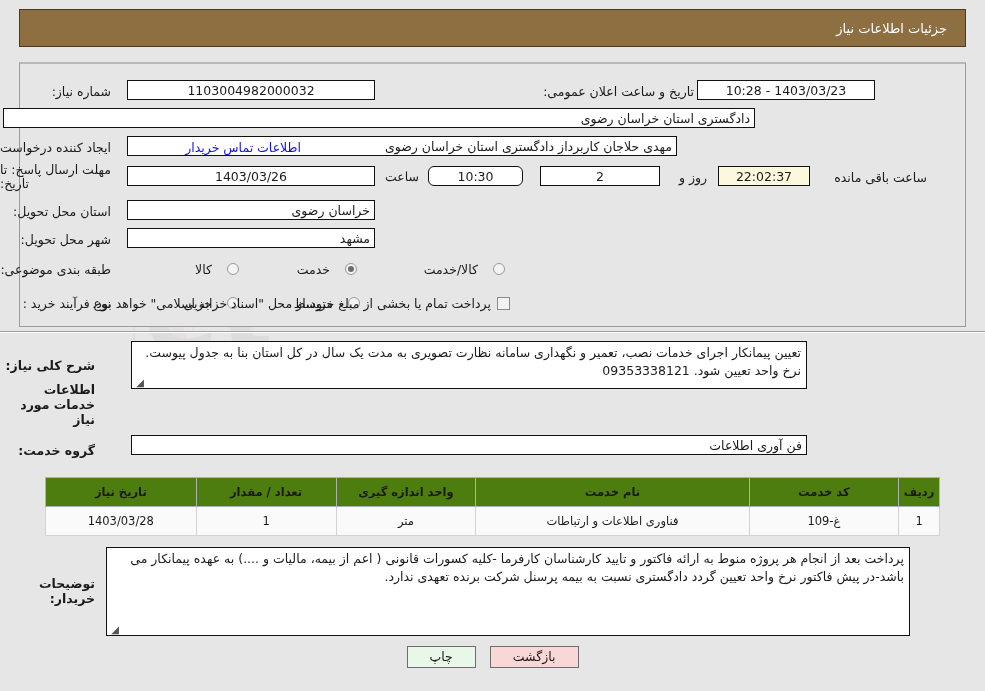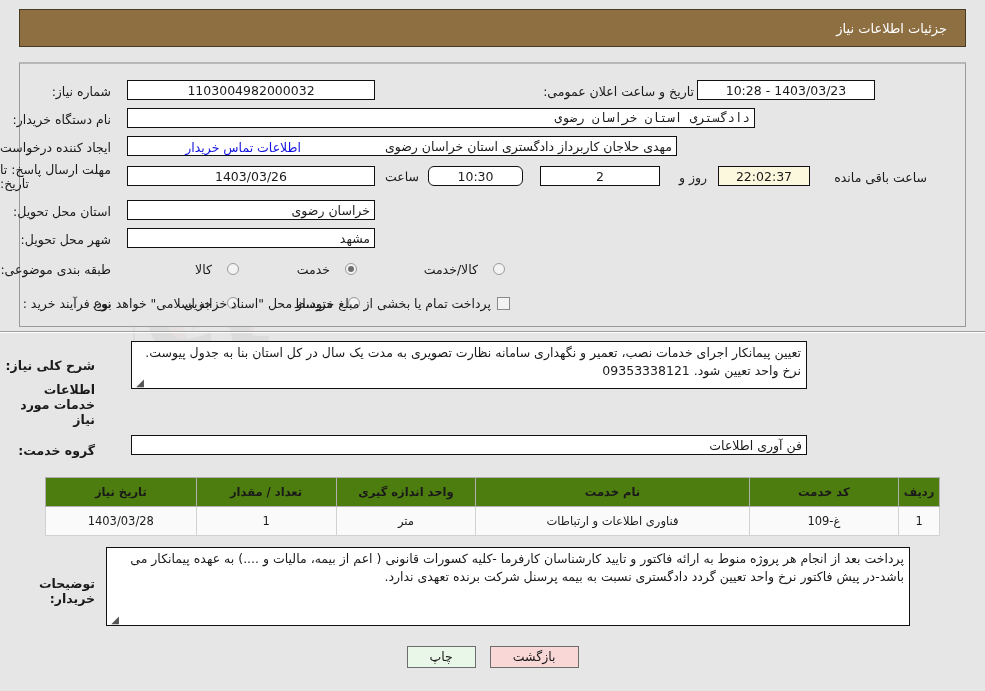--- a/index.html
+++ b/index.html
@@ -144,21 +144,21 @@
 
   <div class="row" style="right:291px;top:80px;z-index:4;">
     <span class="lbl">تاریخ و ساعت اعلان عمومی:</span>
   </div>
   <div class="fld" style="position:absolute;right:708px;top:80px;width:0;"></div>
   <div class="fld" style="position:absolute;left:697px;top:80px;width:178px;z-index:4;">1403/03/23 - 10:28</div>
 
   <div class="row" style="right:874px;top:108px;z-index:4;">
     <span class="lbl">نام دستگاه خریدار:</span>
   </div>
-  <div class="fld right" style="position:absolute;right:230px;top:108px;width:628px;z-index:4;font-family:Liberation Mono, monospace;">دادگستری استان خراسان رضوی</div>
+  <div class="fld right" style="position:absolute;right:230px;top:108px;width:752px;z-index:4;">دادگستری استان خراسان رضوی</div>
 
   <div class="row" style="right:874px;top:136px;z-index:4;">
     <span class="lbl">ایجاد کننده درخواست:</span>
   </div>
   <div class="fld right" style="position:absolute;right:308px;top:136px;width:550px;z-index:4;">مهدی حلاجان کاربرداز دادگستری استان خراسان رضوی</div>
   <div class="row" style="right:684px;top:136px;z-index:4;">
     <span class="link">اطلاعات تماس خریدار</span>
   </div>
 
   <div class="row" style="right:874px;top:163px;height:32px;align-items:flex-start;z-index:4;">
@@ -268,21 +268,21 @@
         <td>متر</td>
         <td>1</td>
         <td>1403/03/28</td>
       </tr>
     </tbody>
   </table>
 
   <div class="row" style="right:890px;top:580px;z-index:4;">
     <span class="boldlbl">توضیحات خریدار:</span>
   </div>
-  <div class="ta" style="position:absolute;right:75px;top:547px;width:804px;height:79px;z-index:4;">
+  <div class="ta" style="position:absolute;right:75px;top:547px;width:804px;height:89px;z-index:4;">
     <span>پرداخت بعد از انجام هر پروژه منوط به ارائه فاکتور و تایید کارشناسان کارفرما -کلیه کسورات قانونی ( اعم از بیمه، مالیات و ....) به عهده پیمانکار می باشد-در پیش فاکتور نرخ واحد تعیین گردد دادگستری نسبت به بیمه پرسنل شرکت برنده تعهدی ندارد.</span>
     <span class="grip">◢</span>
   </div>
 
   <div class="btnbar">
     <button class="btn back">بازگشت</button>
     <button class="btn print">چاپ</button>
   </div>
 
 </div>

